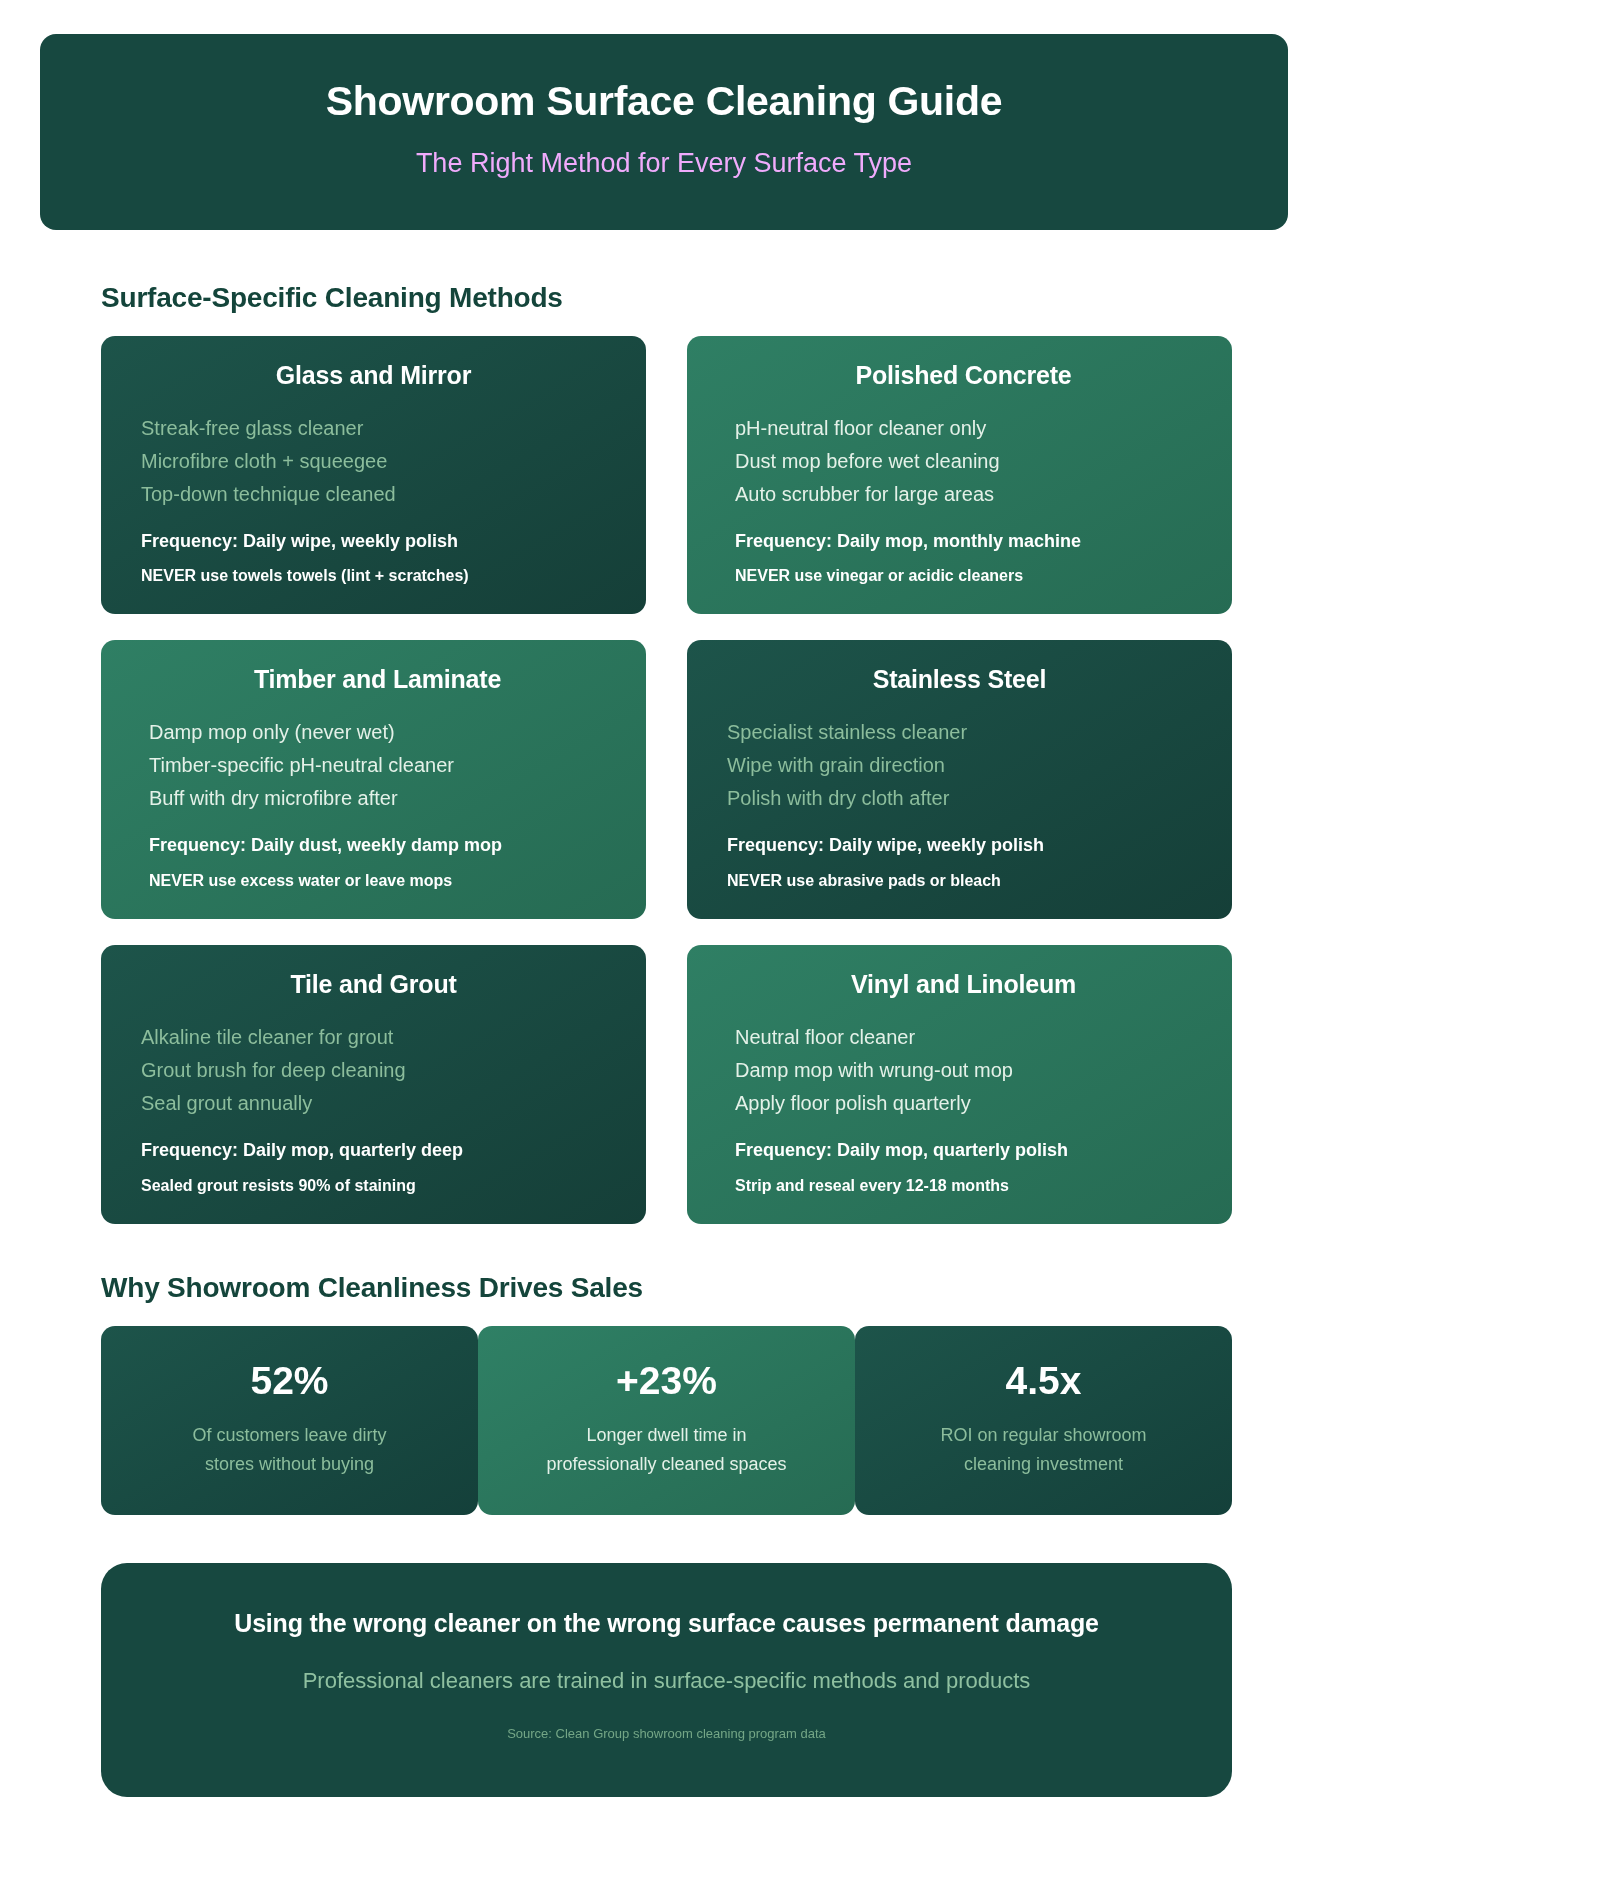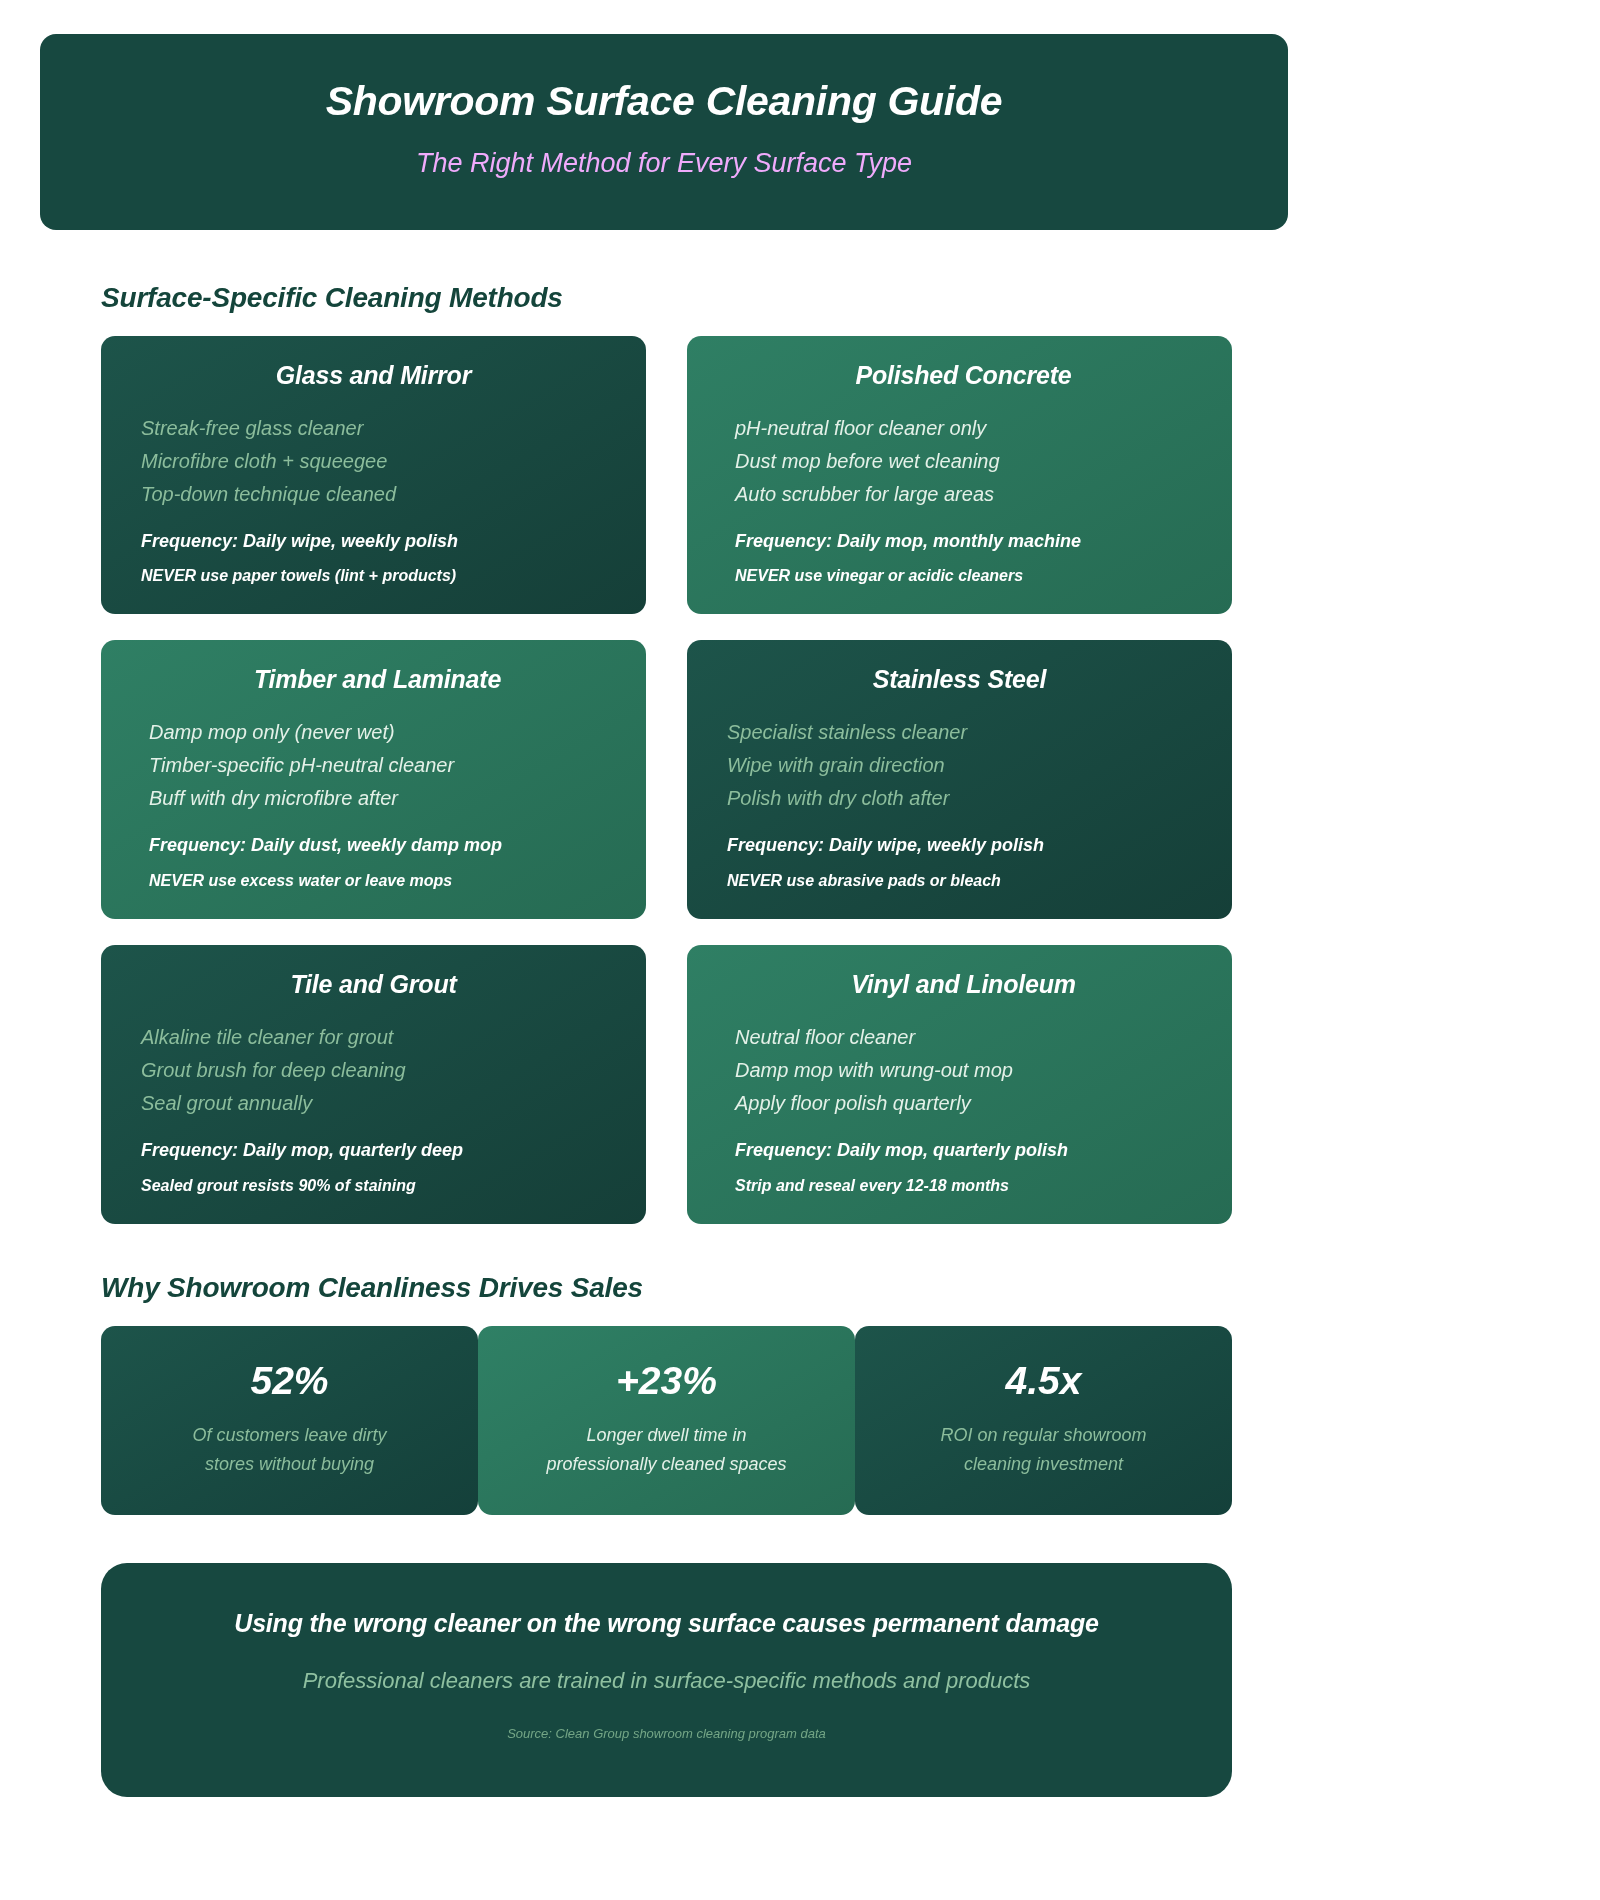--- a/index.html
+++ b/index.html
@@ -13,21 +13,20 @@
     font-family: "Liberation Sans", sans-serif;
     -webkit-font-smoothing: antialiased;
   }
   .page {
     width: 1328px;
     min-height: 1900px;
     background: #ffffff;
     box-sizing: border-box;
     padding: 34px 0 0 0;
     position: relative;
-    font-style: italic;
   }
   
   .header {
     margin: 0 40px;
     background: #174840;
     border-radius: 16px;
     padding: 44px 40px 50px 40px;
     text-align: center;
   }
   .header-title {
@@ -191,21 +190,21 @@
   <div class="cards-grid">
 
     <div class="surface-card dark">
       <div class="card-title">Glass and Mirror</div>
       <ul class="card-points">
         <li>Streak-free glass cleaner</li>
         <li>Microfibre cloth + squeegee</li>
         <li>Top-down technique cleaned</li>
       </ul>
       <div class="card-freq">Frequency: Daily wipe, weekly polish</div>
-      <div class="card-note">NEVER use paper towels (lint + products)</div>
+      <div class="card-note">NEVER use towels towels (lint + scratches)</div>
     </div>
 
     <div class="surface-card light">
       <div class="card-title">Polished Concrete</div>
       <ul class="card-points">
         <li>pH-neutral floor cleaner only</li>
         <li>Dust mop before wet cleaning</li>
         <li>Auto scrubber for large areas</li>
       </ul>
       <div class="card-freq">Frequency: Daily mop, monthly machine</div>

